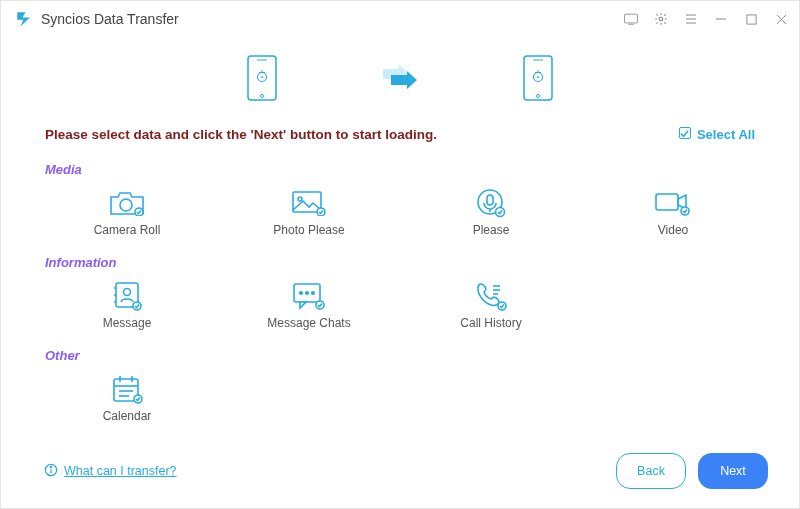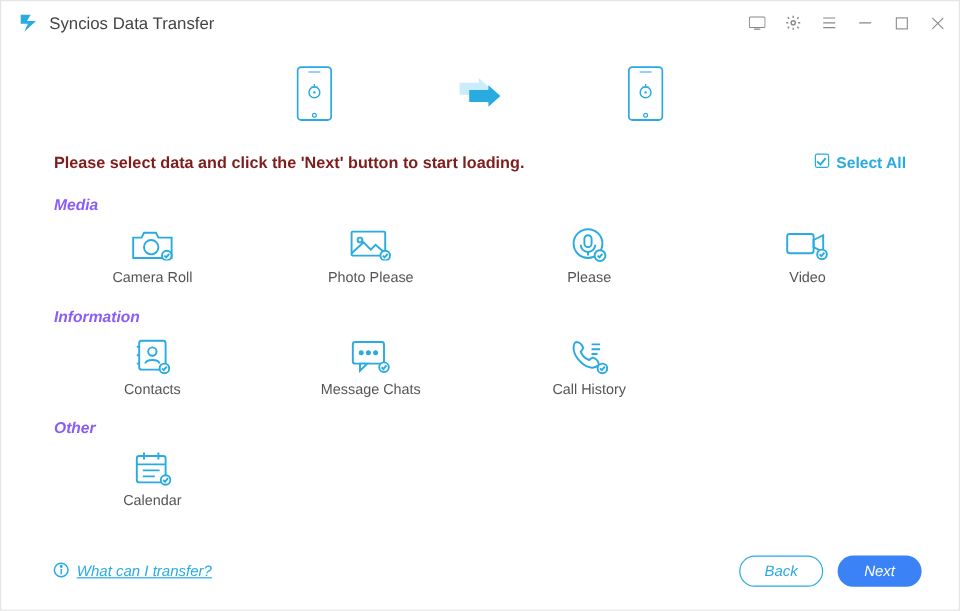--- a/index.html
+++ b/index.html
@@ -66,26 +66,26 @@
 .cell {
   display: flex; flex-direction: column; align-items: center; gap: 6px;
   padding: 2px 0;
 }
 .cell .icn { color: #29abe2; height: 28px; display:flex; align-items:center; }
 .cell .lbl { font-size: 12px; color: #555; }
 .footer {
   position: absolute;
   bottom: 0; left: 0; right: 0;
   padding: 16px 32px 20px 44px;
-  display: flex; align-items: center; font-style: italic;
+  display: flex; align-items: center;
 }
 .helplink { display:flex; align-items:center; gap:6px; color:#29abe2; font-size:12.5px; text-decoration: underline; }
 .btns { margin-left:auto; display:flex; gap:12px; }
 .btn {
-  min-width: 70px; height: 26px; border-radius: 14px;
+  min-width: 70px; height: 36px; border-radius: 14px;
   display:flex; align-items:center; justify-content:center;
   font-size: 12.5px; cursor: default;
 }
 .btn-back { border:1px solid #29abe2; color:#29abe2; background:#fff; }
 .btn-next { background:#3b82f6; color:#fff; }
 </style>
 </head>
 <body>
 
 <div class="titlebar">
@@ -241,21 +241,21 @@
             <rect x="4" y="2" width="22" height="24" rx="2"></rect>
             <line x1="2" y1="7" x2="4" y2="7"></line>
             <line x1="2" y1="14" x2="4" y2="14"></line>
             <line x1="2" y1="21" x2="4" y2="21"></line>
             <circle cx="15" cy="11" r="3.5"></circle>
             <path d="M9 21c1-4 11-4 12 0"></path>
             <circle cx="25" cy="25" r="4" fill="#fff"></circle>
             <polyline points="23,25 24.5,26.5 27,23.5"></polyline>
           </svg>
         </span>
-      <span class="lbl">Contacts</span>
+      <span class="lbl">Message</span>
     </div>
     <div class="cell">
       <span class="icn">
           <svg width="34" height="28" viewBox="0 0 34 28" fill="none" stroke="#29abe2" stroke-width="1.6">
             <rect x="2" y="2" width="26" height="18" rx="2"></rect>
             <polygon points="8,20 8,26 14,20" fill="#fff"></polygon>
             <circle cx="9" cy="11" r="1.3" fill="#29abe2"></circle>
             <circle cx="15" cy="11" r="1.3" fill="#29abe2"></circle>
             <circle cx="21" cy="11" r="1.3" fill="#29abe2"></circle>
             <circle cx="28" cy="23" r="4" fill="#fff"></circle>

